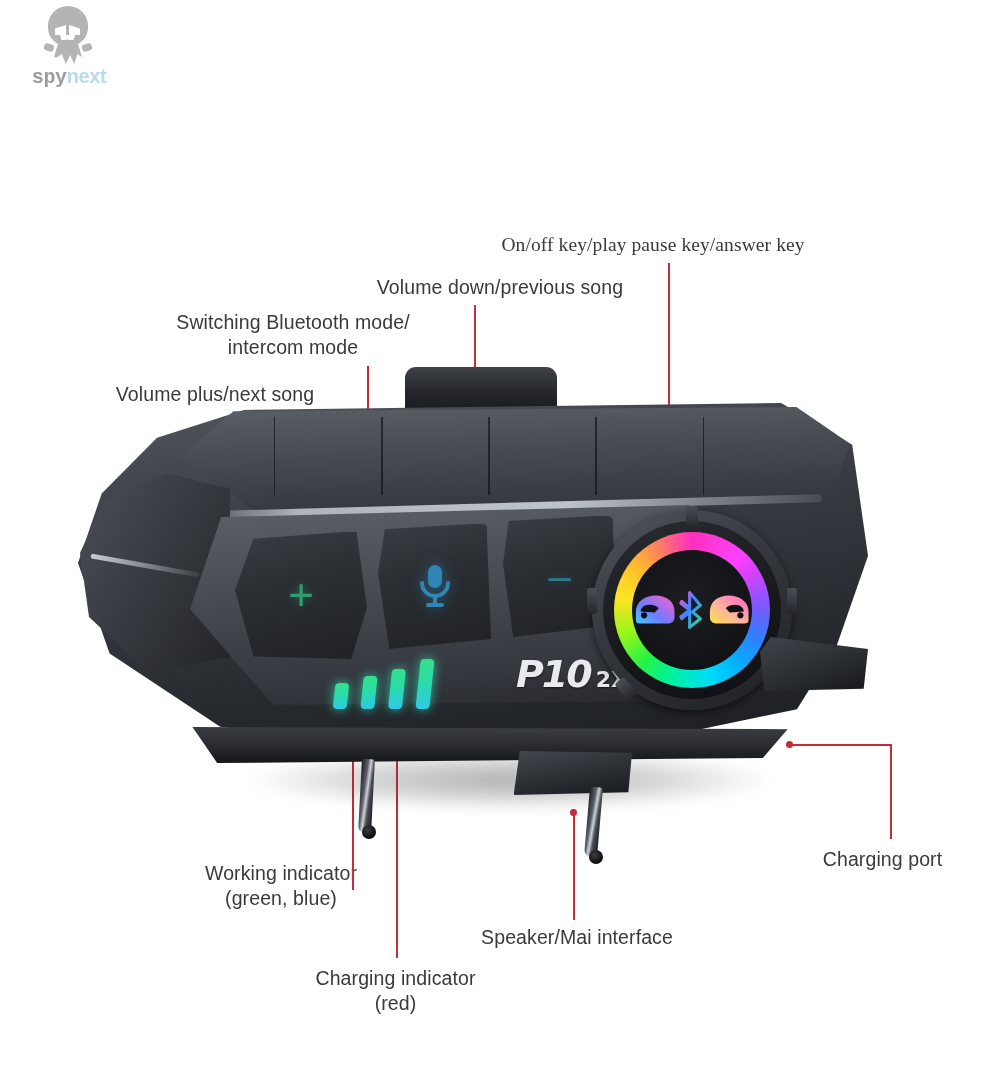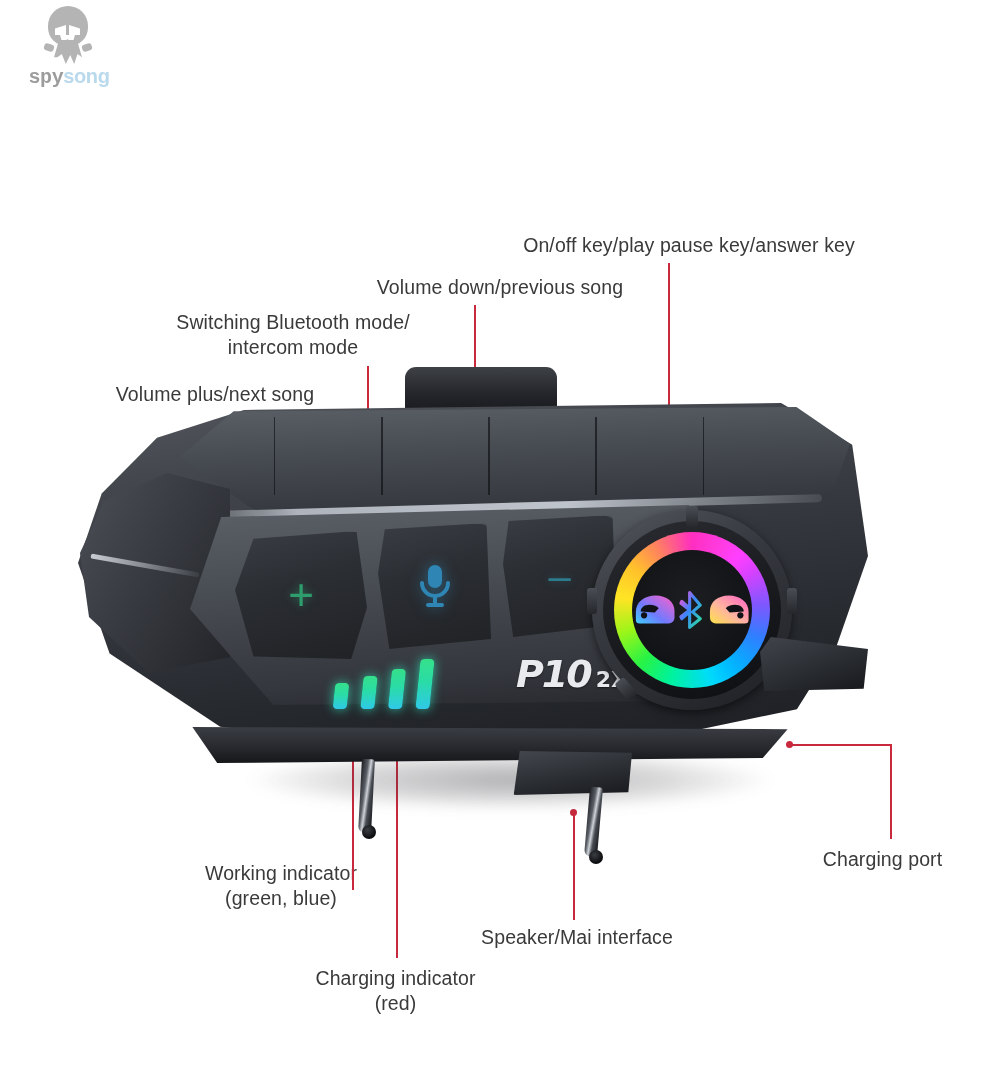--- a/index.html
+++ b/index.html
@@ -269,33 +269,33 @@
     <div class="mascot">
       <div class="m-head"></div>
       <div class="m-eyeL"></div>
       <div class="m-eyeR"></div>
       <div class="m-mouth"></div>
       <div class="m-armL"></div>
       <div class="m-armR"></div>
       <div class="m-body"></div>
     </div>
     <div class="wordmark">
-      <span class="w-spy">spy</span><span class="w-shop">song</span>
+      <span class="w-spy">spy</span><span class="w-shop">next</span>
     </div>
   </div>
 
 
   <div class="callout left" style="left:80px; top:382px; width:270px;">Volume plus/next song</div>
 
   <div class="callout center" style="left:118px; top:310px; width:350px;">Switching Bluetooth mode/
 intercom mode</div>
 
   <div class="callout center" style="left:355px; top:275px; width:290px;">Volume down/previous song</div>
 
-  <div class="callout center" style="left:464px; top:233px; width:450px;">On/off key/play pause key/answer key</div>
+  <div class="callout center" style="left:428px; top:233px; width:450px;font-family:Liberation Serif, serif;">On/off key/play pause key/answer key</div>
 
   <div class="callout center" style="left:176px; top:861px; width:210px;">Working indicator
 (green, blue)</div>
 
   <div class="callout center" style="left:452px; top:925px; width:250px;">Speaker/Mai interface</div>
 
   <div class="callout center" style="left:288px; top:966px; width:215px;">Charging indicator
 (red)</div>
 
   <div class="callout center" style="left:795px; top:847px; width:175px;">Charging port</div>

